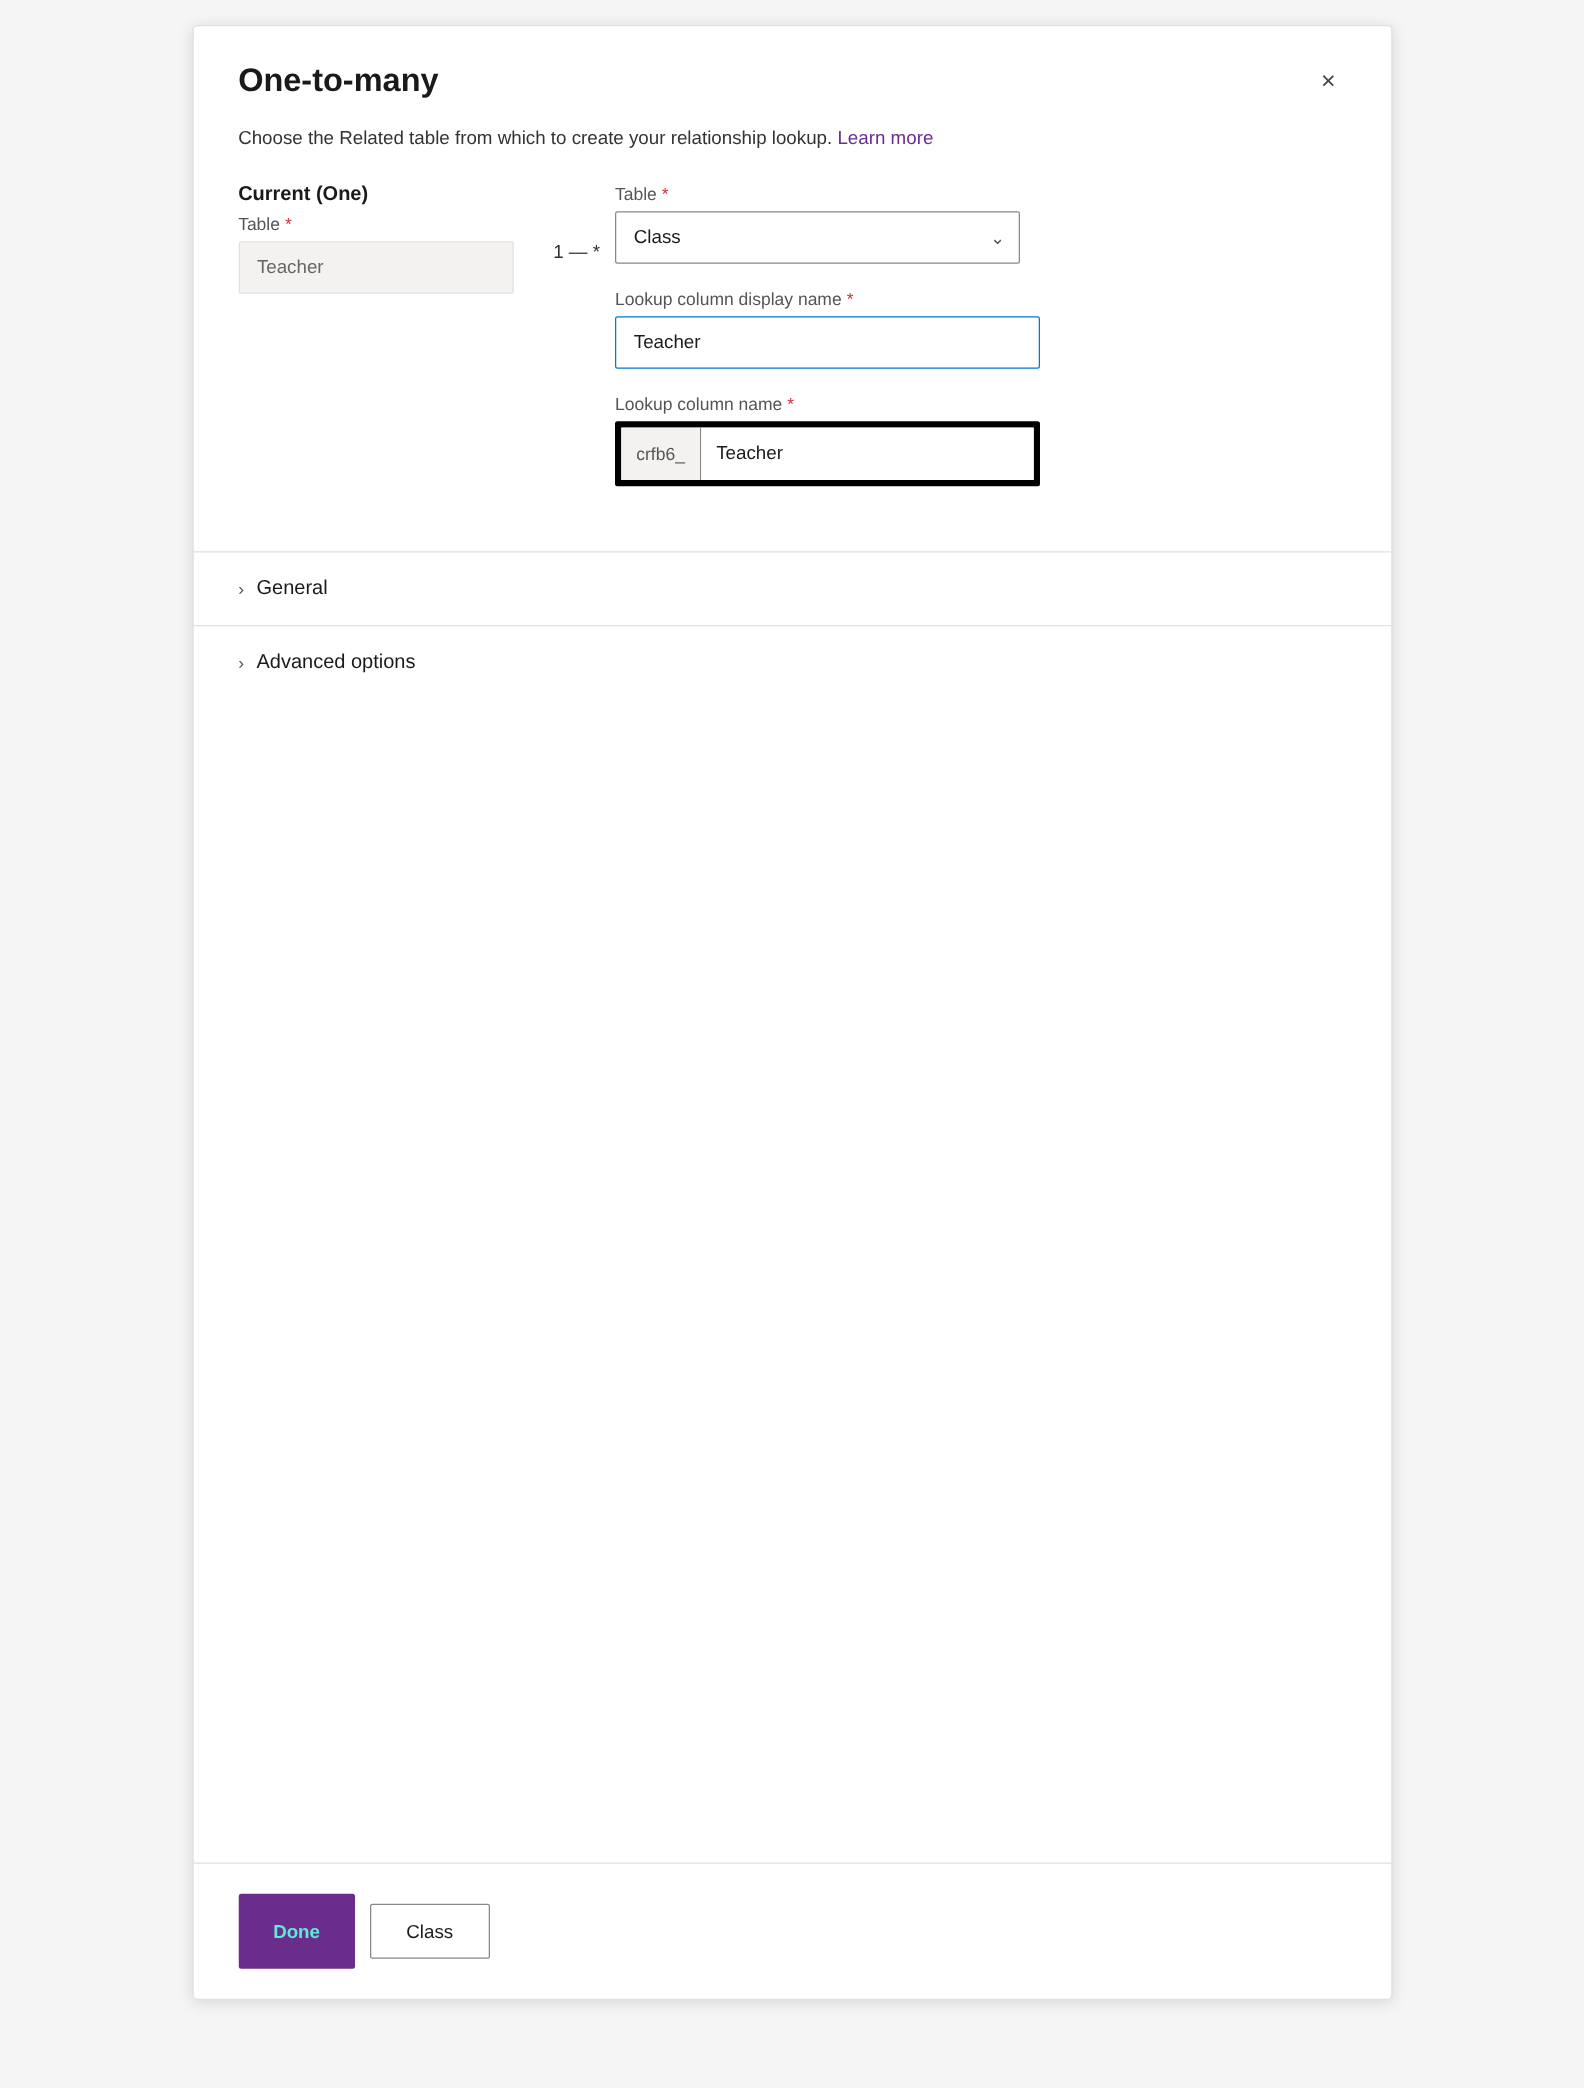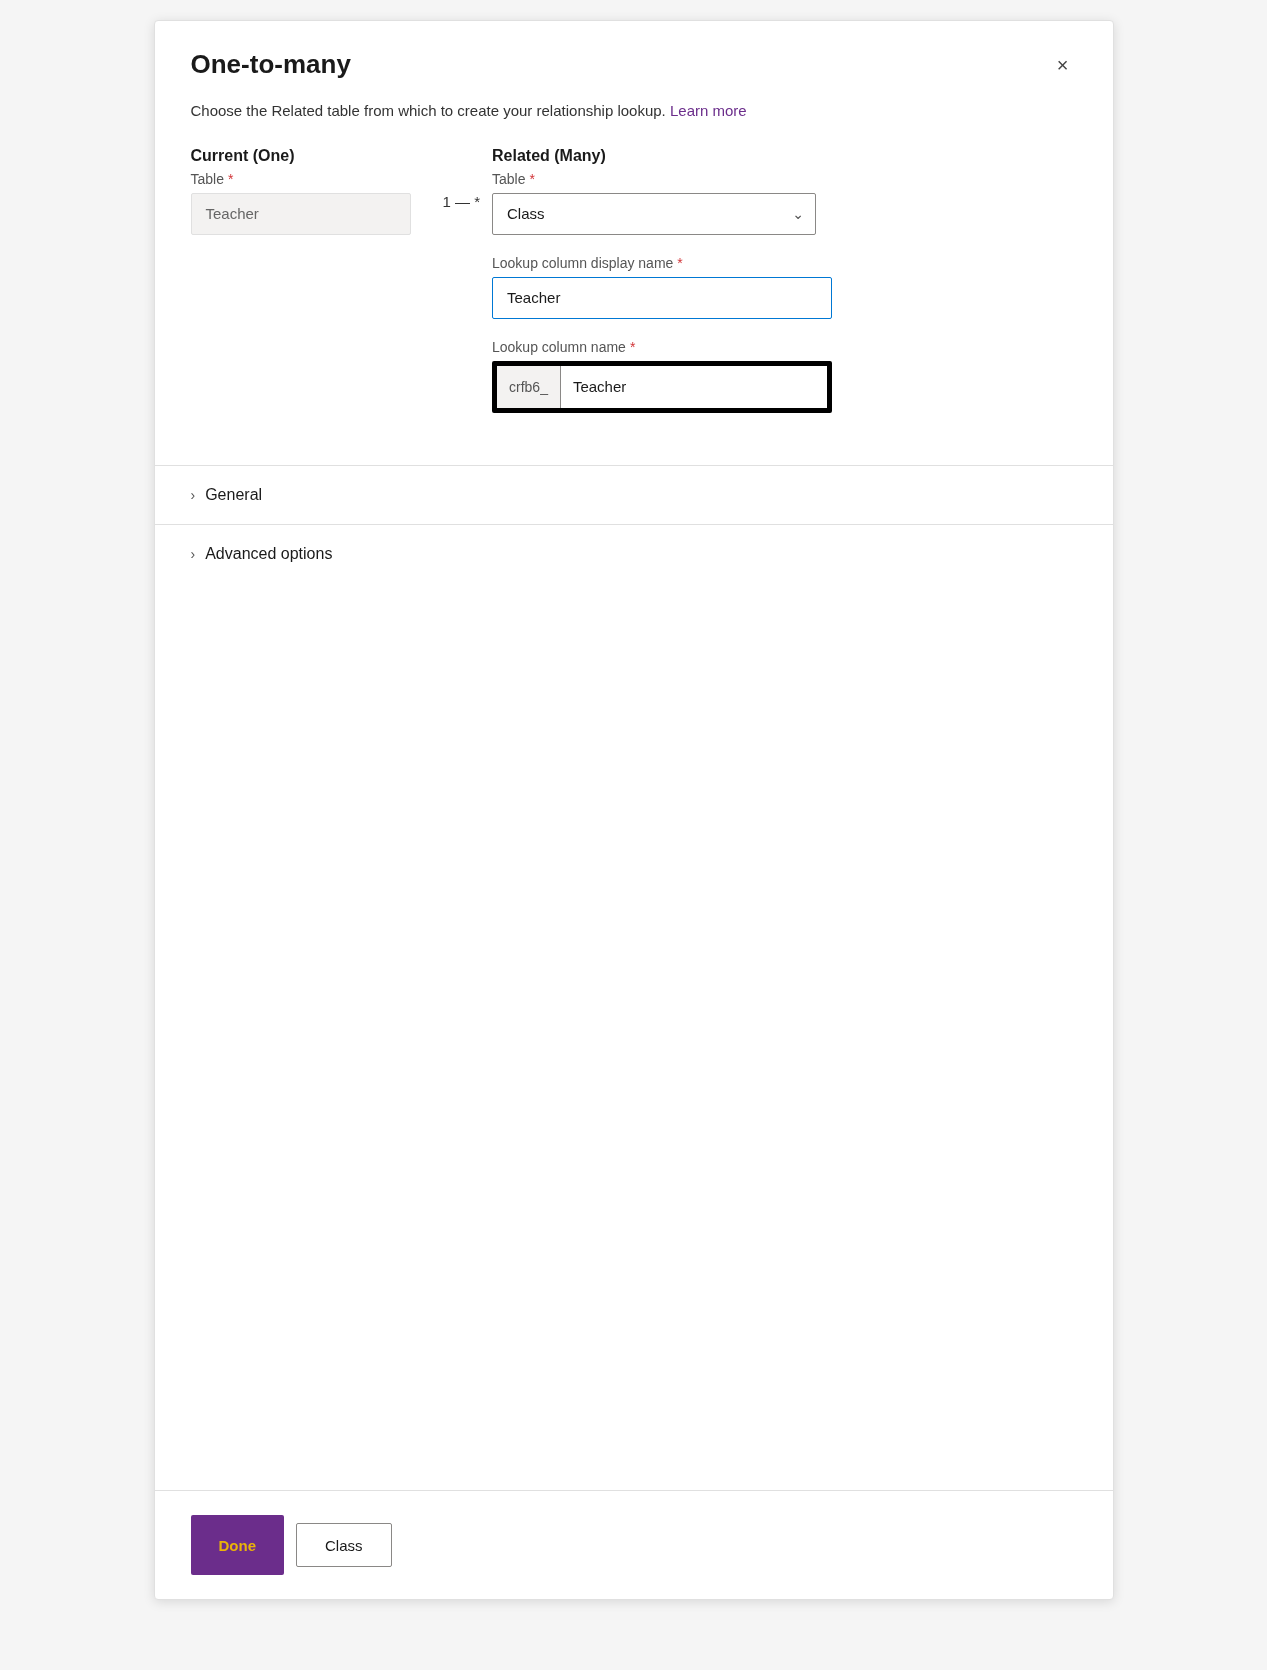--- a/index.html
+++ b/index.html
@@ -245,21 +245,21 @@
       margin-top: auto;
       border-top: 1px solid #e0e0e0;
       padding: 24px 36px;
       display: flex;
       gap: 12px;
       align-items: center;
     }
 
     .btn-done {
       background: #6b2d8b;
-      color: #eab308;
+      color: #5eead4;
       border: none;
       border-radius: 2px;
       padding: 18px 28px;
       font-size: 15px;
       font-weight: 600;
       cursor: pointer;
       height: 60px;
     }
 
     .btn-cancel {
@@ -304,21 +304,20 @@
         </div>
         <div class="readonly-input">Teacher</div>
       </div>
     </div>
 
     <div class="connector-area">
       <span class="connector-text">1 — *</span>
     </div>
 
     <div class="related-many">
-      <div class="section-heading">Related (Many)</div>
 
       <div class="field-group">
         <div class="field-label">
           <span>Table</span>
           <span class="required-star">*</span>
         </div>
         <div class="select-wrapper">
           <select class="select-field">
             <option>Class</option>
           </select>

